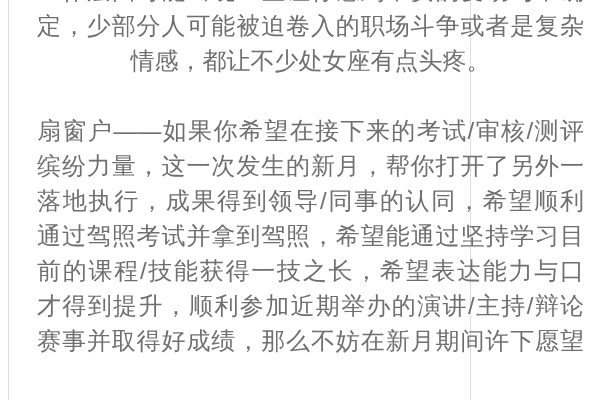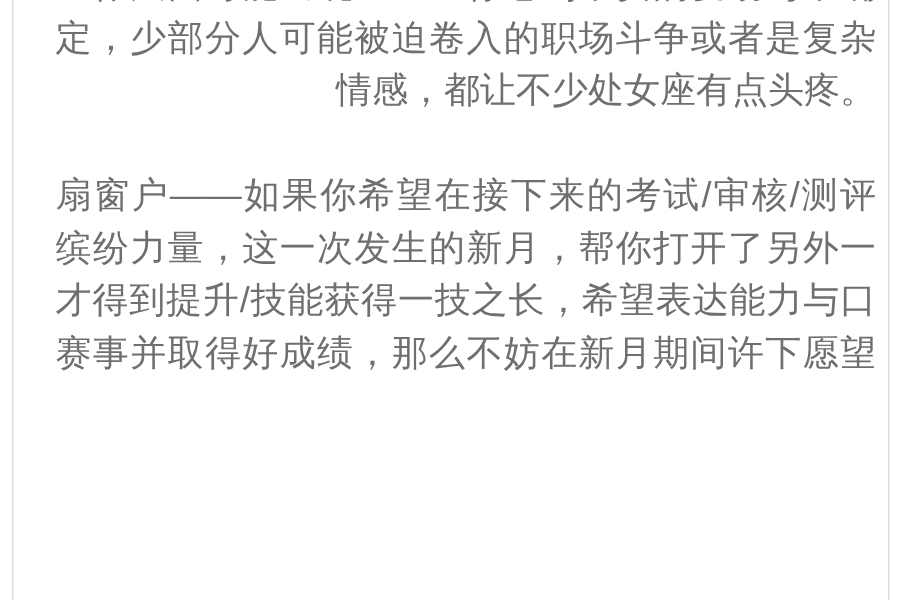--- a/index.html
+++ b/index.html
@@ -11,21 +11,21 @@
     width: 600px;
     height: 400px;
     overflow: hidden;
     position: relative;
     font-family: "Liberation Sans", sans-serif;
   }
   .page-frame {
     position: absolute;
     left: 8px;
     top: 0;
-    width: 585px;
+    width: 463px;
     height: 400px;
     box-sizing: border-box;
     border-left: 1px solid #dcdcdc;
     border-right: 1px solid #dcdcdc;
     background: #ffffff;
   }
   .article {
     position: absolute;
     left: 28px;
     top: -27px;
@@ -35,21 +35,21 @@
     line-height: 35px;
     filter: blur(0.4px);
   }
   .paragraph {
     margin: 0 0 35px 0;
   }
   .text-line {
     height: 35px;
     white-space: nowrap;
     overflow: hidden;
-    text-align: right;
+    text-align: center;
   }
   .text-line.justify {
     white-space: normal;
     text-align: justify;
     text-align-last: justify;
   }
 </style>
 </head>
 <body>
 
@@ -58,18 +58,21 @@
 
     <div class="paragraph">
       <div class="text-line justify">工作层面可能出现一些让你感到不安的变动与不确</div>
       <div class="text-line justify">定，少部分人可能被迫卷入的职场斗争或者是复杂</div>
       <div class="text-line">情感，都让不少处女座有点头疼。</div>
     </div>
 
     <div class="paragraph">
       <div class="text-line justify">扇窗户——如果你希望在接下来的考试/审核/测评</div>
       <div class="text-line justify">缤纷力量，这一次发生的新月，帮你打开了另外一</div>
-      <div class="text-line justify">才得到提升/技能获得一技之长，希望表达能力与口</div>
+      <div class="text-line justify">落地执行，成果得到领导/同事的认同，希望顺利</div>
+      <div class="text-line justify">通过驾照考试并拿到驾照，希望能通过坚持学习目</div>
+      <div class="text-line justify">前的课程/技能获得一技之长，希望表达能力与口</div>
+      <div class="text-line justify">才得到提升，顺利参加近期举办的演讲/主持/辩论</div>
       <div class="text-line justify">赛事并取得好成绩，那么不妨在新月期间许下愿望</div>
     </div>
 
   </div>
 </div>
 
 </body></html>

